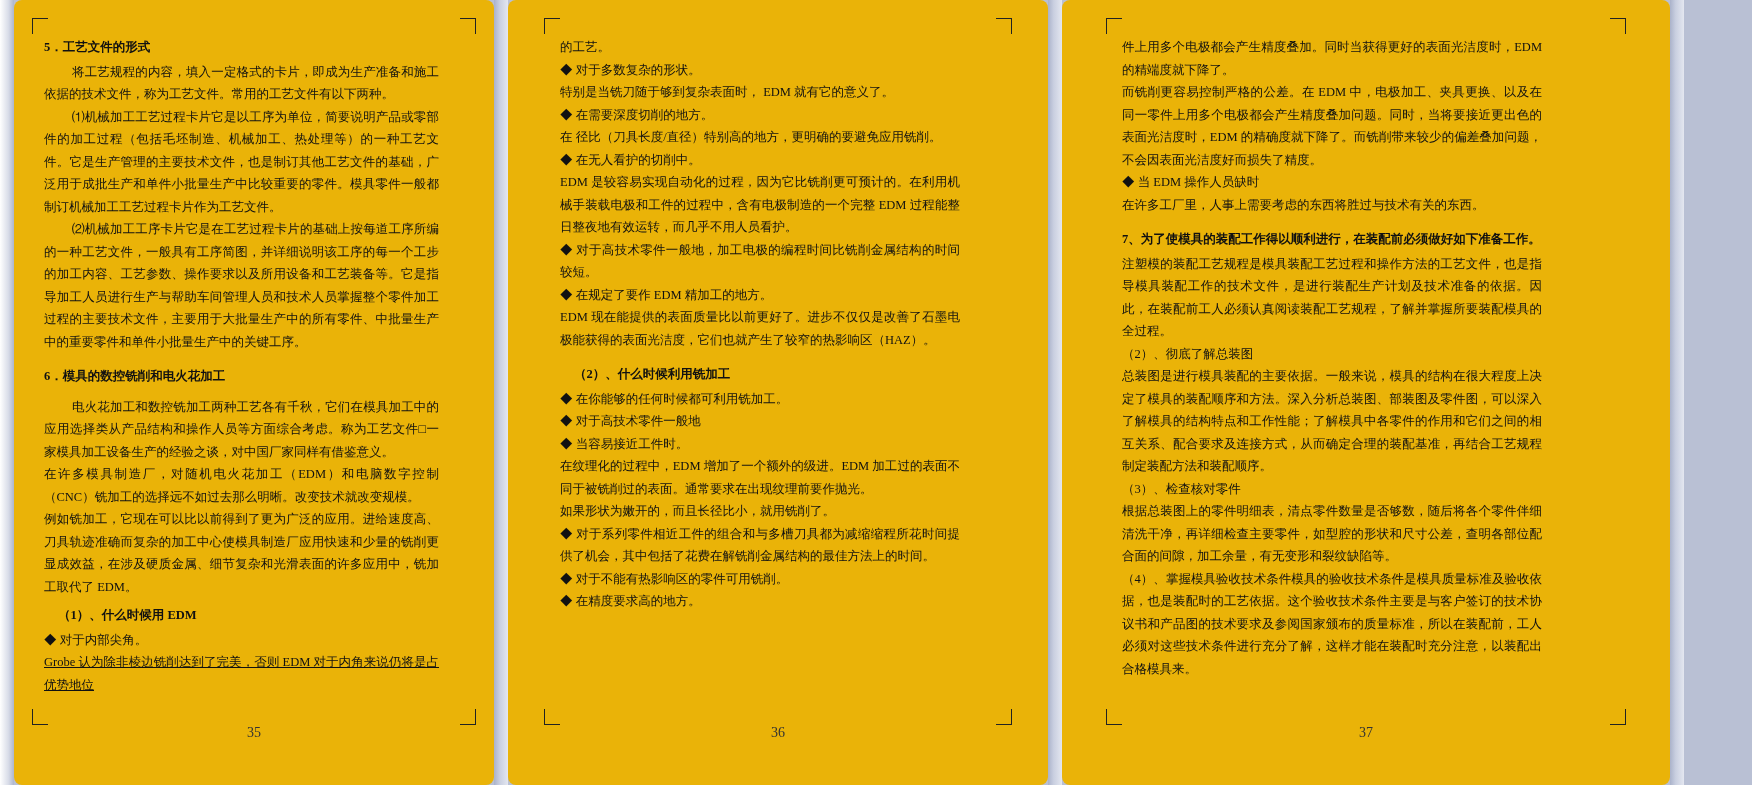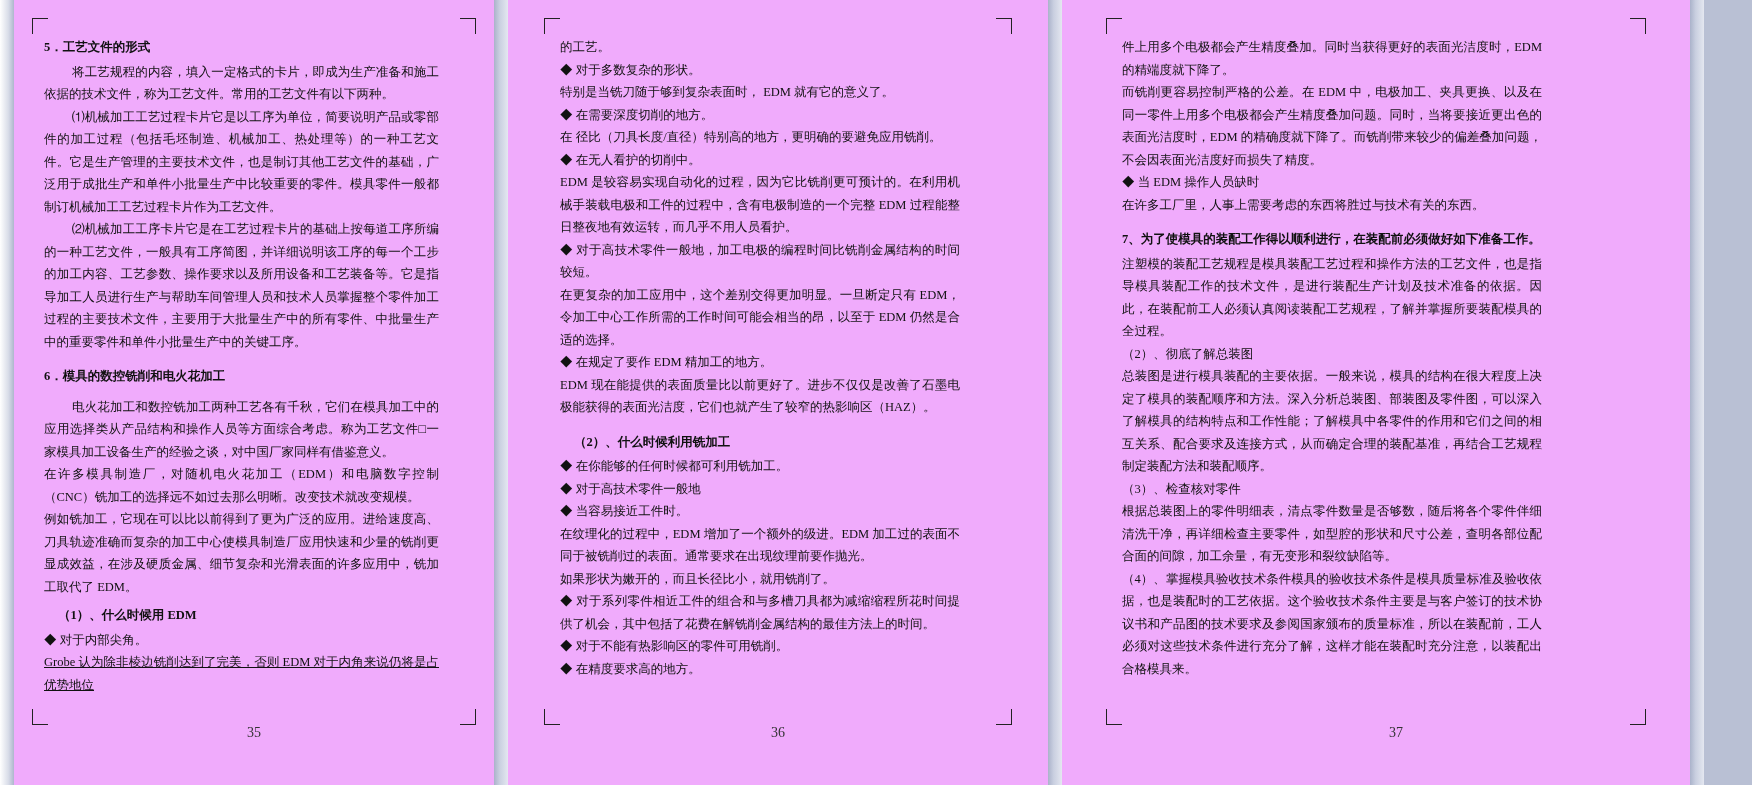--- a/index.html
+++ b/index.html
@@ -23,28 +23,29 @@
   .gutter {
     width: 14px;
     background: linear-gradient(to right, #aab2ca 0%, #c9cfe0 40%, #e4e7f0 100%);
     flex: 0 0 auto;
   }
   .gutter.left {
     background: linear-gradient(to right, #ffffff 0%, #d8dce8 60%, #aeb6cd 100%);
   }
   .page {
     position: relative;
-    background: #f0abfc;
+    background: #eab308;
     flex: 0 0 auto;
     height: 785px;
     overflow: hidden;
+    border-radius: 8px;
   }
   .page.p1 { width: 480px; }
   .page.p2 { width: 540px; }
-  .page.p3 { width: 608px; padding-left: 20px; }
+  .page.p3 { width: 608px; }
 
   .crop {
     position: absolute;
     width: 15px;
     height: 15px;
     pointer-events: none;
   }
   .crop.tl { border-left: 1px solid #222; border-top: 1px solid #222; }
   .crop.tr { border-right: 1px solid #222; border-top: 1px solid #222; }
   .crop.bl { border-left: 1px solid #222; border-bottom: 1px solid #222; }
@@ -120,21 +121,20 @@
 
     <div class="content">
       <p>的工艺。</p>
       <p><span>◆ </span><span>对于多数复杂的形状。</span></p>
       <p>特别是当铣刀随于够到复杂表面时， EDM 就有它的意义了。</p>
       <p><span>◆ </span><span>在需要深度切削的地方。</span></p>
       <p><span>在 径比（刀具长度/直径）特别高的地方，更明确的要避免应用铣削。</span></p>
       <p><span>◆ </span><span>在无人看护的切削中。</span></p>
       <p>EDM 是较容易实现自动化的过程，因为它比铣削更可预计的。在利用机械手装载电极和工件的过程中，含有电极制造的一个完整 EDM 过程能整日整夜地有效运转，而几乎不用人员看护。</p>
       <p><span>◆ </span><span>对于高技术零件一般地，加工电极的编程时间比铣削金属结构的时间较短。</span></p>
-      <p>在更复杂的加工应用中，这个差别交得更加明显。一旦断定只有 EDM，令加工中心工作所需的工作时间可能会相当的昂，以至于 EDM 仍然是合适的选择。</p>
       <p><span>◆ </span><span>在规定了要作 EDM 精加工的地方。</span></p>
       <p>EDM 现在能提供的表面质量比以前更好了。进步不仅仅是改善了石墨电极能获得的表面光洁度，它们也就产生了较窄的热影响区（HAZ）。</p>
       <div class="gap"></div>
       <p class="h ind2">（2）、什么时候利用铣加工</p>
       <p><span>◆ </span><span>在你能够的任何时候都可利用铣加工。</span></p>
       <p><span>◆ </span><span>对于高技术零件一般地</span></p>
       <p><span>◆ </span><span>当容易接近工件时。</span></p>
       <p>在纹理化的过程中，EDM 增加了一个额外的级进。EDM 加工过的表面不同于被铣削过的表面。通常要求在出现纹理前要作抛光。</p>
       <p>如果形状为嫩开的，而且长径比小，就用铣削了。</p>
       <p><span>◆ </span><span>对于系列零件相近工件的组合和与多槽刀具都为减缩缩程所花时间提供了机会，其中包括了花费在解铣削金属结构的最佳方法上的时间。</span></p>

